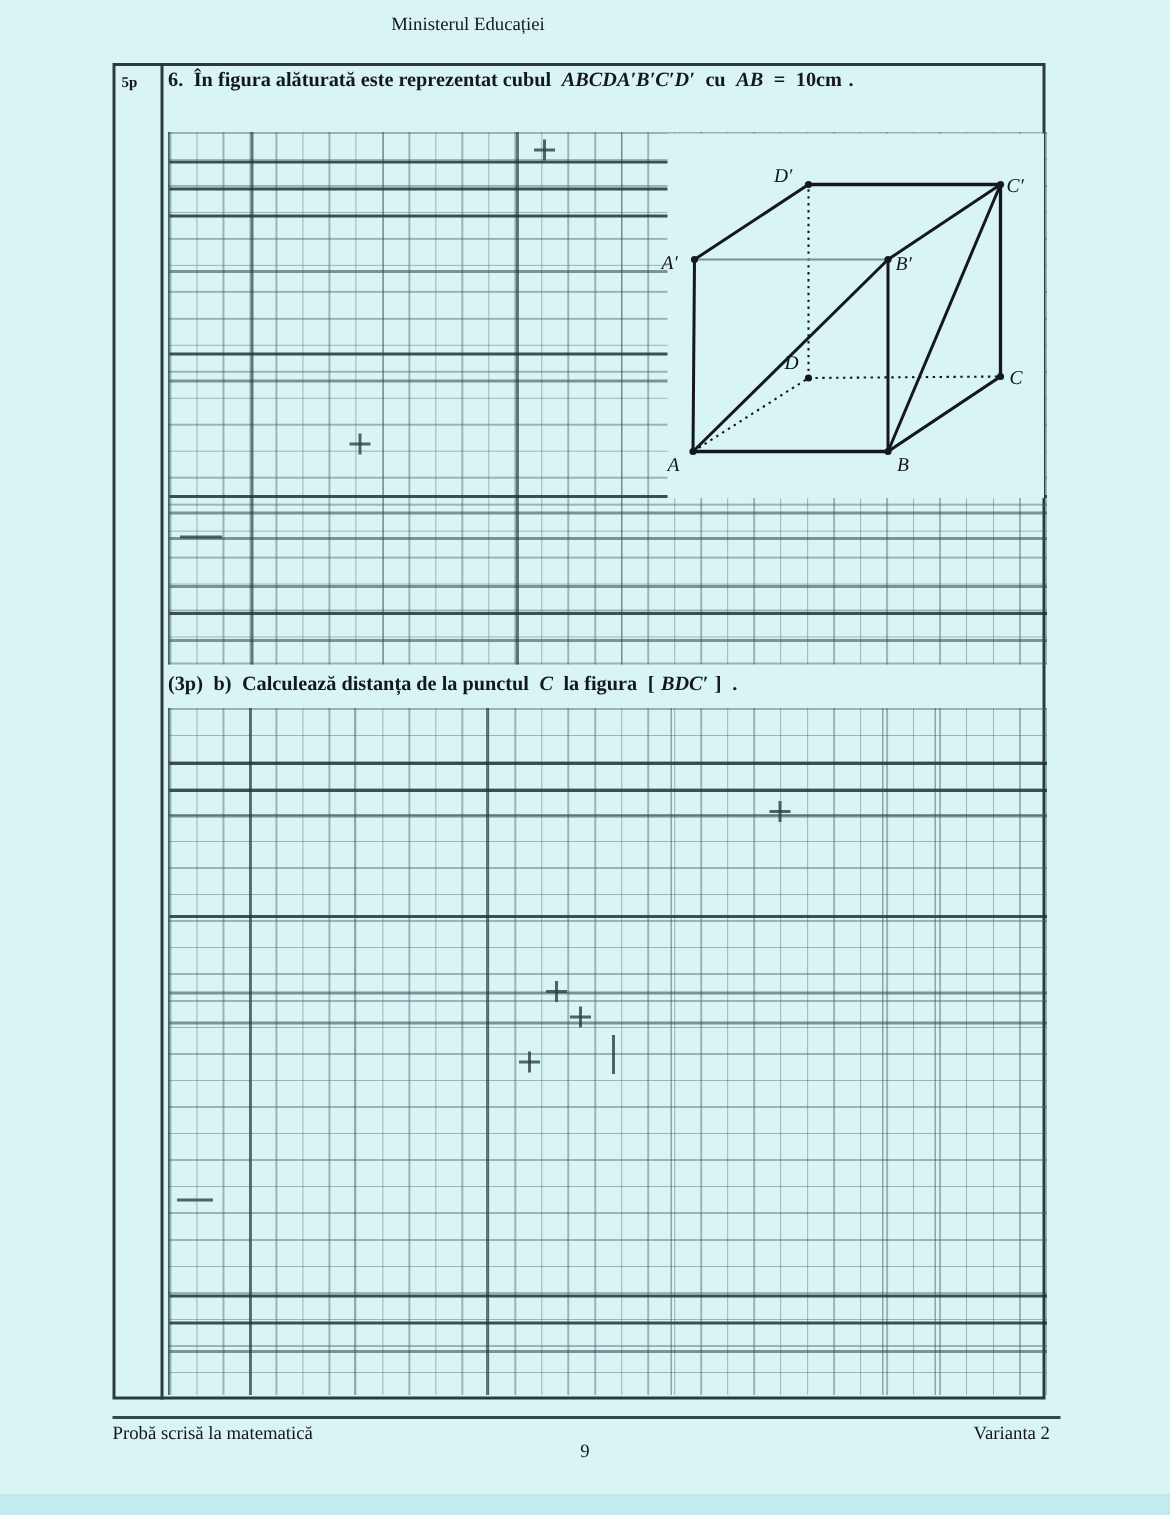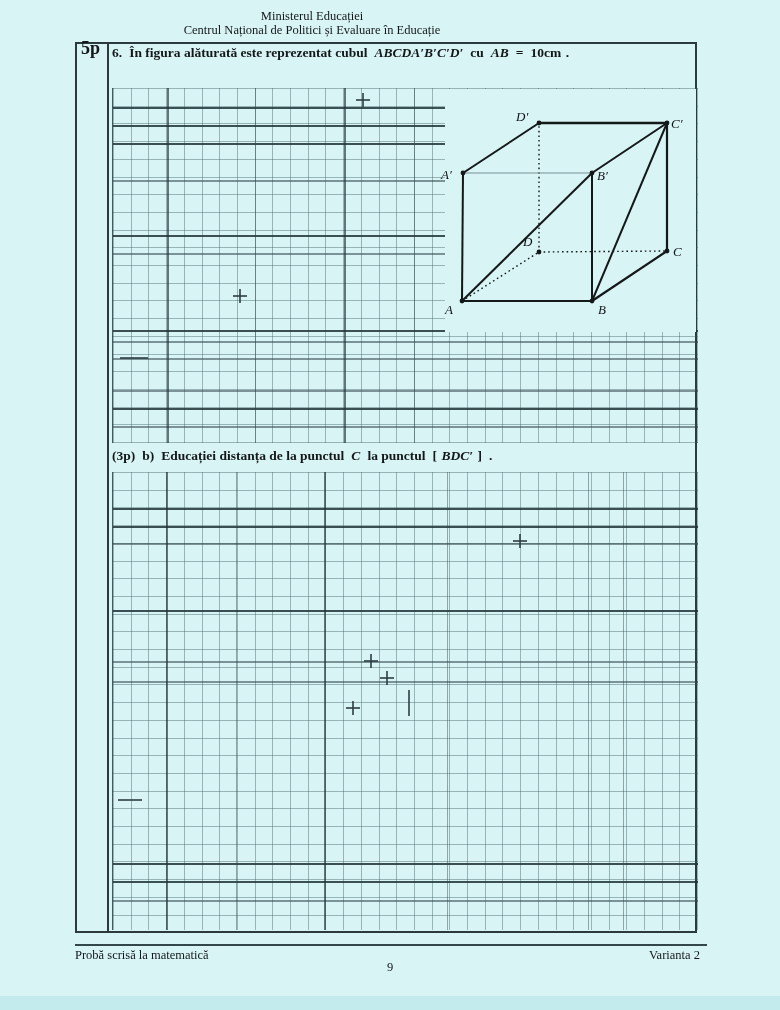--- a/index.html
+++ b/index.html
@@ -12,21 +12,21 @@
     overflow:hidden;
   }
   .edge-band{position:absolute;left:0;bottom:0;width:780px;height:14px;background:#c3ebee;}
   .hdr{position:absolute;left:0;width:624px;text-align:center;font-size:12.5px;line-height:14px;}
   .hdr1{top:9px;}
   .hdr2{top:23px;}
   
   .abox{position:absolute;left:75px;top:42px;width:622px;height:891px;
         border:2px solid #2b3a3c;box-sizing:border-box;}
   .divider{position:absolute;left:107px;top:42px;width:2px;height:891px;background:#2b3a3c;}
-  .marks{position:absolute;left:81px;top:38px;font-weight:bold;font-size:18px;}
+  .marks{position:absolute;left:81px;top:50px;font-weight:bold;font-size:10px;}
   
   .tline{position:absolute;font-size:13.5px;white-space:nowrap;}
   .tline > *{margin-right:0.27em;font-weight:bold;}
   .tline i{font-style:italic;}
   .tline b{font-weight:bold;font-style:normal;}
   .tline .tight{margin-right:1px;text-align:right;}
   .l1{left:112px;top:45px;}
   .l2{left:112px;top:63px;}
   .lb{left:112px;top:448px;}
   
@@ -61,21 +61,20 @@
   .fpage{position:absolute;left:0;top:960px;width:780px;text-align:center;font-size:12.5px;}
 </style>
 </head>
 <body>
 
 <div class="page">
 
   <div class="edge-band"></div>
 
   <div class="hdr hdr1">Ministerul Educației</div>
-  <div class="hdr hdr2">Centrul Național de Politici și Evaluare în Educație</div>
 
   <div class="abox"></div>
   <div class="divider"></div>
   <div class="marks">5p</div>
 
   <div class="tline l1">
     <b>6.</b>
     <span>În figura alăturată este reprezentat cubul</span>
     <i>ABCDA′B′C′D′</i>
     <span>cu</span>
@@ -141,23 +140,23 @@
     <text x="83" y="151">D</text>
     <text x="1" y="84">A′</text>
     <text x="157" y="85">B′</text>
     <text x="231" y="33">C′</text>
     <text x="76" y="26">D′</text>
   </svg>
 
   <div class="tline lb">
     <b>(3p)</b>
     <b>b)</b>
-    <span>Educației distanța de la punctul</span>
+    <span>Calculează distanța de la punctul</span>
     <i>C</i>
-    <span>la punctul</span>
+    <span>la figura</span>
     <b class="tight">[</b>
     <i class="tight">BDC′</i>
     <b>]</b>
     <span>.</span>
   </div>
 
   <div class="grid g2">
     <div class="dh" style="top:36px"></div>
     <div class="dh" style="top:54px"></div>
     <div class="dh2" style="top:71px"></div>

